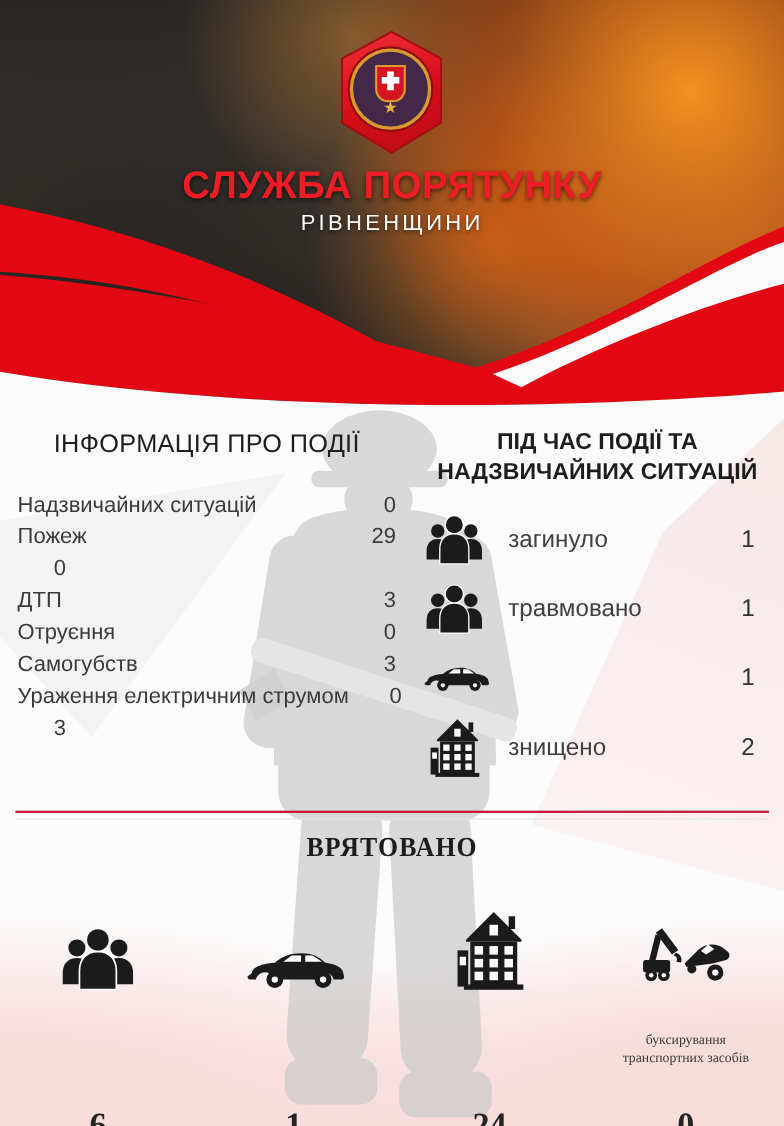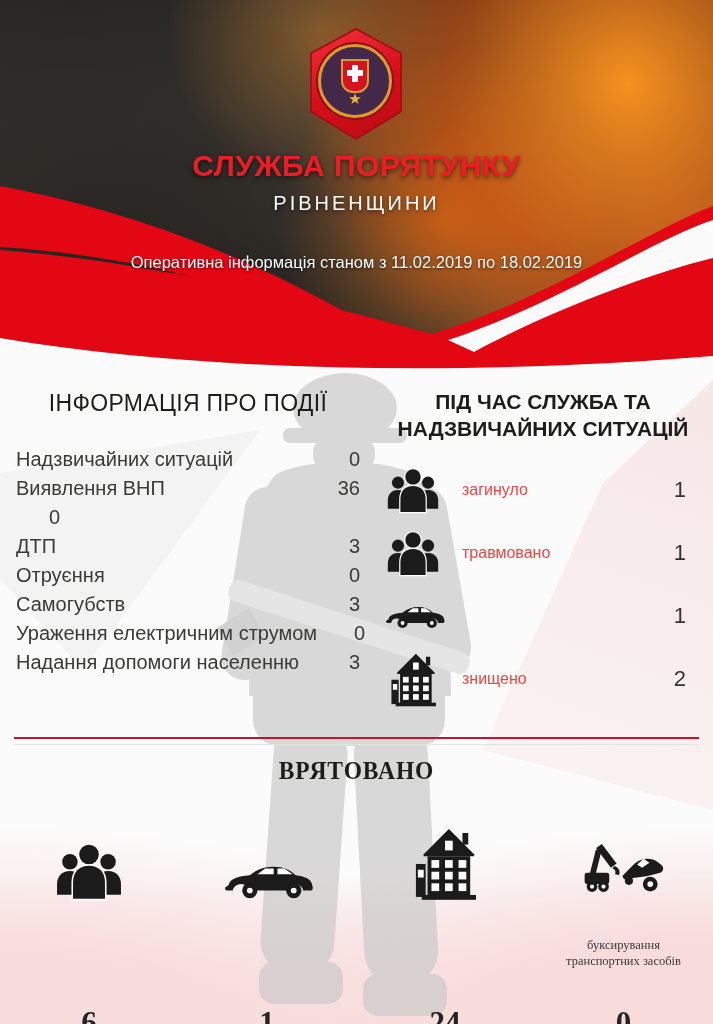--- a/index.html
+++ b/index.html
@@ -25,21 +25,21 @@
   .emblem-circle{position:absolute;left:12px;top:16px;width:74px;height:74px;border-radius:50%;
     background:#44284a;border:3px solid #d99b2f;box-shadow:0 0 0 2px #8c0d12;box-sizing:border-box;}
   .emblem-shield{position:absolute;left:50%;top:12px;transform:translateX(-50%);
     width:28px;height:34px;background:#d41420;border:2px solid #d99b2f;box-sizing:border-box;
     border-radius:0 0 12px 12px;}
   .cross-v{position:absolute;left:50%;top:4px;transform:translateX(-50%);width:6px;height:17px;background:#fff;}
   .cross-h{position:absolute;top:9px;left:50%;transform:translateX(-50%);width:16px;height:6px;background:#fff;}
   .emblem-star{position:absolute;left:50%;top:44px;transform:translateX(-50%);
     color:#e8b33c;font-size:15px;line-height:15px;}
   .title{position:absolute;left:0;top:149px;width:100%;text-align:center;
-    font-size:30px;font-weight:bold;color:#ee1c25;letter-spacing:.5px;
+    font-size:35px;font-weight:bold;color:#ee1c25;letter-spacing:.5px;
     text-shadow:0 2px 5px rgba(0,0,0,.6);}
   .subtitle{position:absolute;left:0;top:192px;width:100%;text-align:center;
     font-size:20px;font-weight:400;color:#fff;letter-spacing:3px;
     text-shadow:0 2px 4px rgba(0,0,0,.55);}
   .infoline{position:absolute;left:0;top:253px;width:100%;text-align:center;
     font-size:16.5px;color:#fff;text-shadow:0 1px 3px rgba(0,0,0,.65);}
   
   .poly-a{position:absolute;left:0;top:430px;width:260px;height:240px;background:#ececec;
     clip-path:polygon(0 18%,100% 0,32% 100%,0 62%);opacity:.55;}
   .poly-b{position:absolute;right:0;top:380px;width:250px;height:430px;
@@ -59,21 +59,21 @@
     font-size:20px;line-height:29px;color:#3a3a39;}
   .ev-label{white-space:nowrap;}
   .ev-value{width:44px;text-align:right;flex:0 0 auto;}
   
   .casualties{position:absolute;left:382px;top:388px;width:322px;}
   .casualties h2{margin:0;text-align:center;font-size:21px;font-weight:bold;
     color:#1d1d1b;line-height:27px;}
   .cas-rows{margin-top:16px;}
   .cas-row{display:flex;align-items:center;height:63px;}
   .cas-icon{flex:0 0 62px;display:flex;justify-content:center;align-items:center;color:#1b1b1b;}
-  .cas-label{font-size:16px;color:#ef4444;padding-left:18px;}
+  .cas-label{font-size:22px;color:#404040;padding-left:18px;}
   .cas-value{margin-left:auto;padding-right:18px;font-size:22px;color:#333;}
   
   .divider{position:absolute;left:14px;top:737px;width:685px;height:2px;background:#c61034;}
   .divider-sub{position:absolute;left:14px;top:744px;width:685px;height:1px;background:#dce7e7;}
   .saved{position:absolute;left:0;top:757px;width:713px;font-family:Liberation Serif, serif;}
   .saved h2{margin:0;text-align:center;font-size:25px;font-weight:bold;color:#1d1d1b;
     letter-spacing:1px;transform:scaleX(.94);}
   .saved-grid{display:grid;grid-template-columns:178px 178px 178px 179px;margin-top:20px;}
   .saved-item{display:flex;flex-direction:column;align-items:center;gap:28px;}
   .saved-icon{height:96px;display:flex;align-items:flex-end;justify-content:center;color:#1b1b1b;}
@@ -101,21 +101,20 @@
       <div class="emblem-circle">
         <div class="emblem-shield">
           <div class="cross-v"></div>
             <div class="cross-h"></div>
         </div>
         <div class="emblem-star">★</div>
       </div>
     </div>
     <div class="title">СЛУЖБА ПОРЯТУНКУ</div>
     <div class="subtitle">РІВНЕНЩИНИ</div>
-    <div class="infoline">Оперативна інформація станом з 11.02.2019 по 18.02.2019</div>
   </div>
 
   <div class="poly-a"></div>
   <div class="poly-b"></div>
   <div class="pink-bottom"></div>
 
   <svg class="silhouette" viewBox="0 0 334 660">
     <g fill="#cccbcb">
       <ellipse cx="162" cy="44" rx="52" ry="35"></ellipse>
       <rect x="100" y="64" width="124" height="15" rx="7"></rect>
@@ -133,22 +132,22 @@
     </g>
   </svg>
 
   <div class="events">
     <h2>ІНФОРМАЦІЯ ПРО ПОДІЇ</h2>
     <div class="ev-row">
       <span class="ev-label">Надзвичайних ситуацій</span>
       <span class="ev-value">0</span>
     </div>
     <div class="ev-row">
-      <span class="ev-label">Виявлення ВНП</span>
-      <span class="ev-value">36</span>
+      <span class="ev-label">Пожеж</span>
+      <span class="ev-value">29</span>
     </div>
     <div class="ev-row">
       <span class="ev-value">0</span>
     </div>
     <div class="ev-row">
       <span class="ev-label">ДТП</span>
       <span class="ev-value">3</span>
     </div>
     <div class="ev-row">
       <span class="ev-label">Отруєння</span>
@@ -156,28 +155,27 @@
     </div>
     <div class="ev-row">
       <span class="ev-label">Самогубств</span>
       <span class="ev-value">3</span>
     </div>
     <div class="ev-row">
       <span class="ev-label">Ураження електричним струмом</span>
       <span class="ev-value">0</span>
     </div>
     <div class="ev-row">
-      <span class="ev-label">Надання допомоги населенню</span>
       <span class="ev-value">3</span>
     </div>
   </div>
 
   <div class="casualties">
     <h2>
-      <span>ПІД ЧАС СЛУЖБА ТА</span><br>
+      <span>ПІД ЧАС ПОДІЇ ТА</span><br>
       <span>НАДЗВИЧАЙНИХ СИТУАЦІЙ</span>
     </h2>
     <div class="cas-rows">
       <div class="cas-row">
         <span class="cas-icon">
           <svg width="52" height="48" viewBox="0 0 64 58" fill="currentColor">
             <circle cx="13.5" cy="20" r="7.5"></circle>
               <path d="M13.5 29c-8 0-12.5 5.5-12.5 13v10h25V42c0-7.5-4.5-13-12.5-13z"></path>
             <circle cx="50.5" cy="20" r="7.5"></circle>
               <path d="M50.5 29c8 0 12.5 5.5 12.5 13v10h-25V42c0-7.5 4.5-13 12.5-13z"></path>

